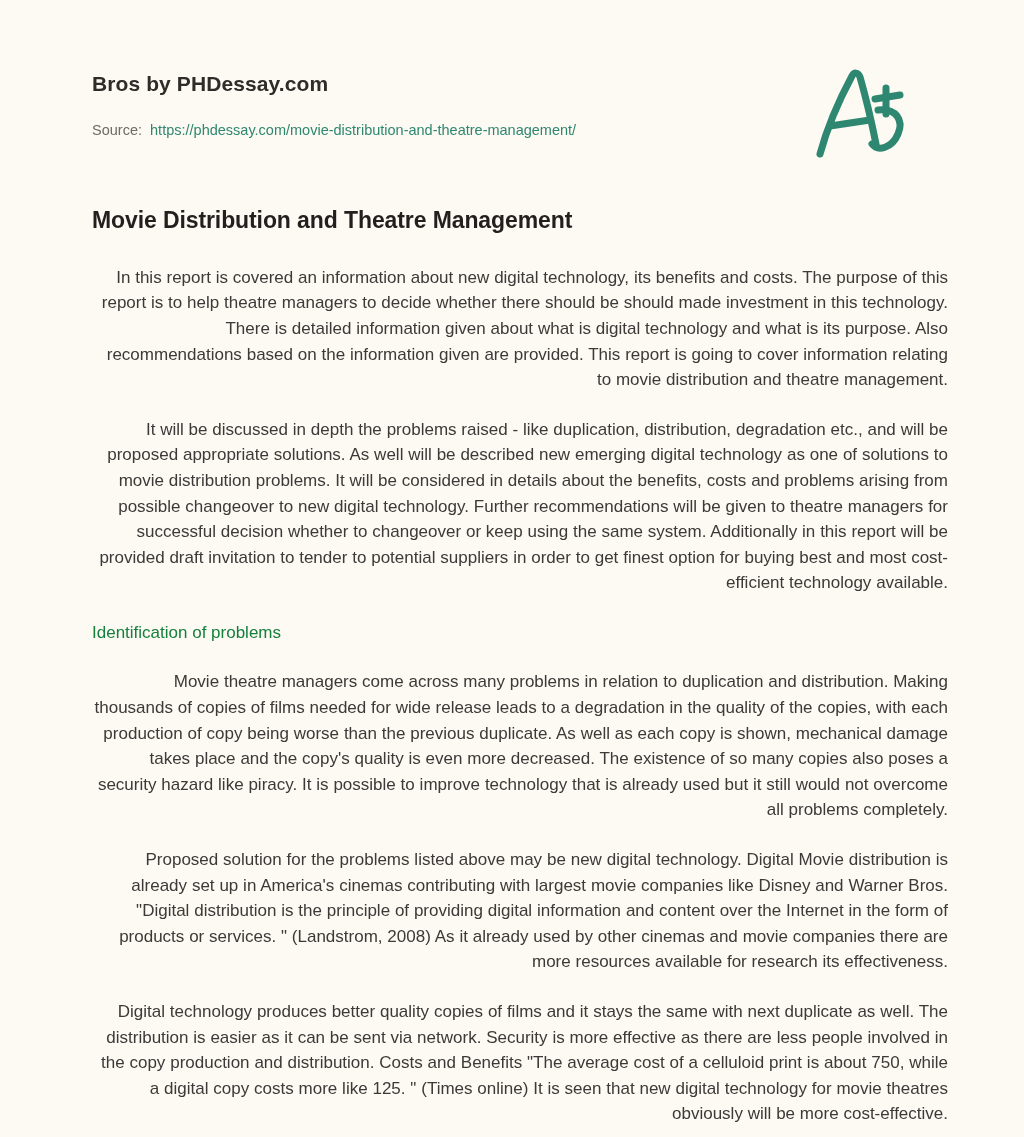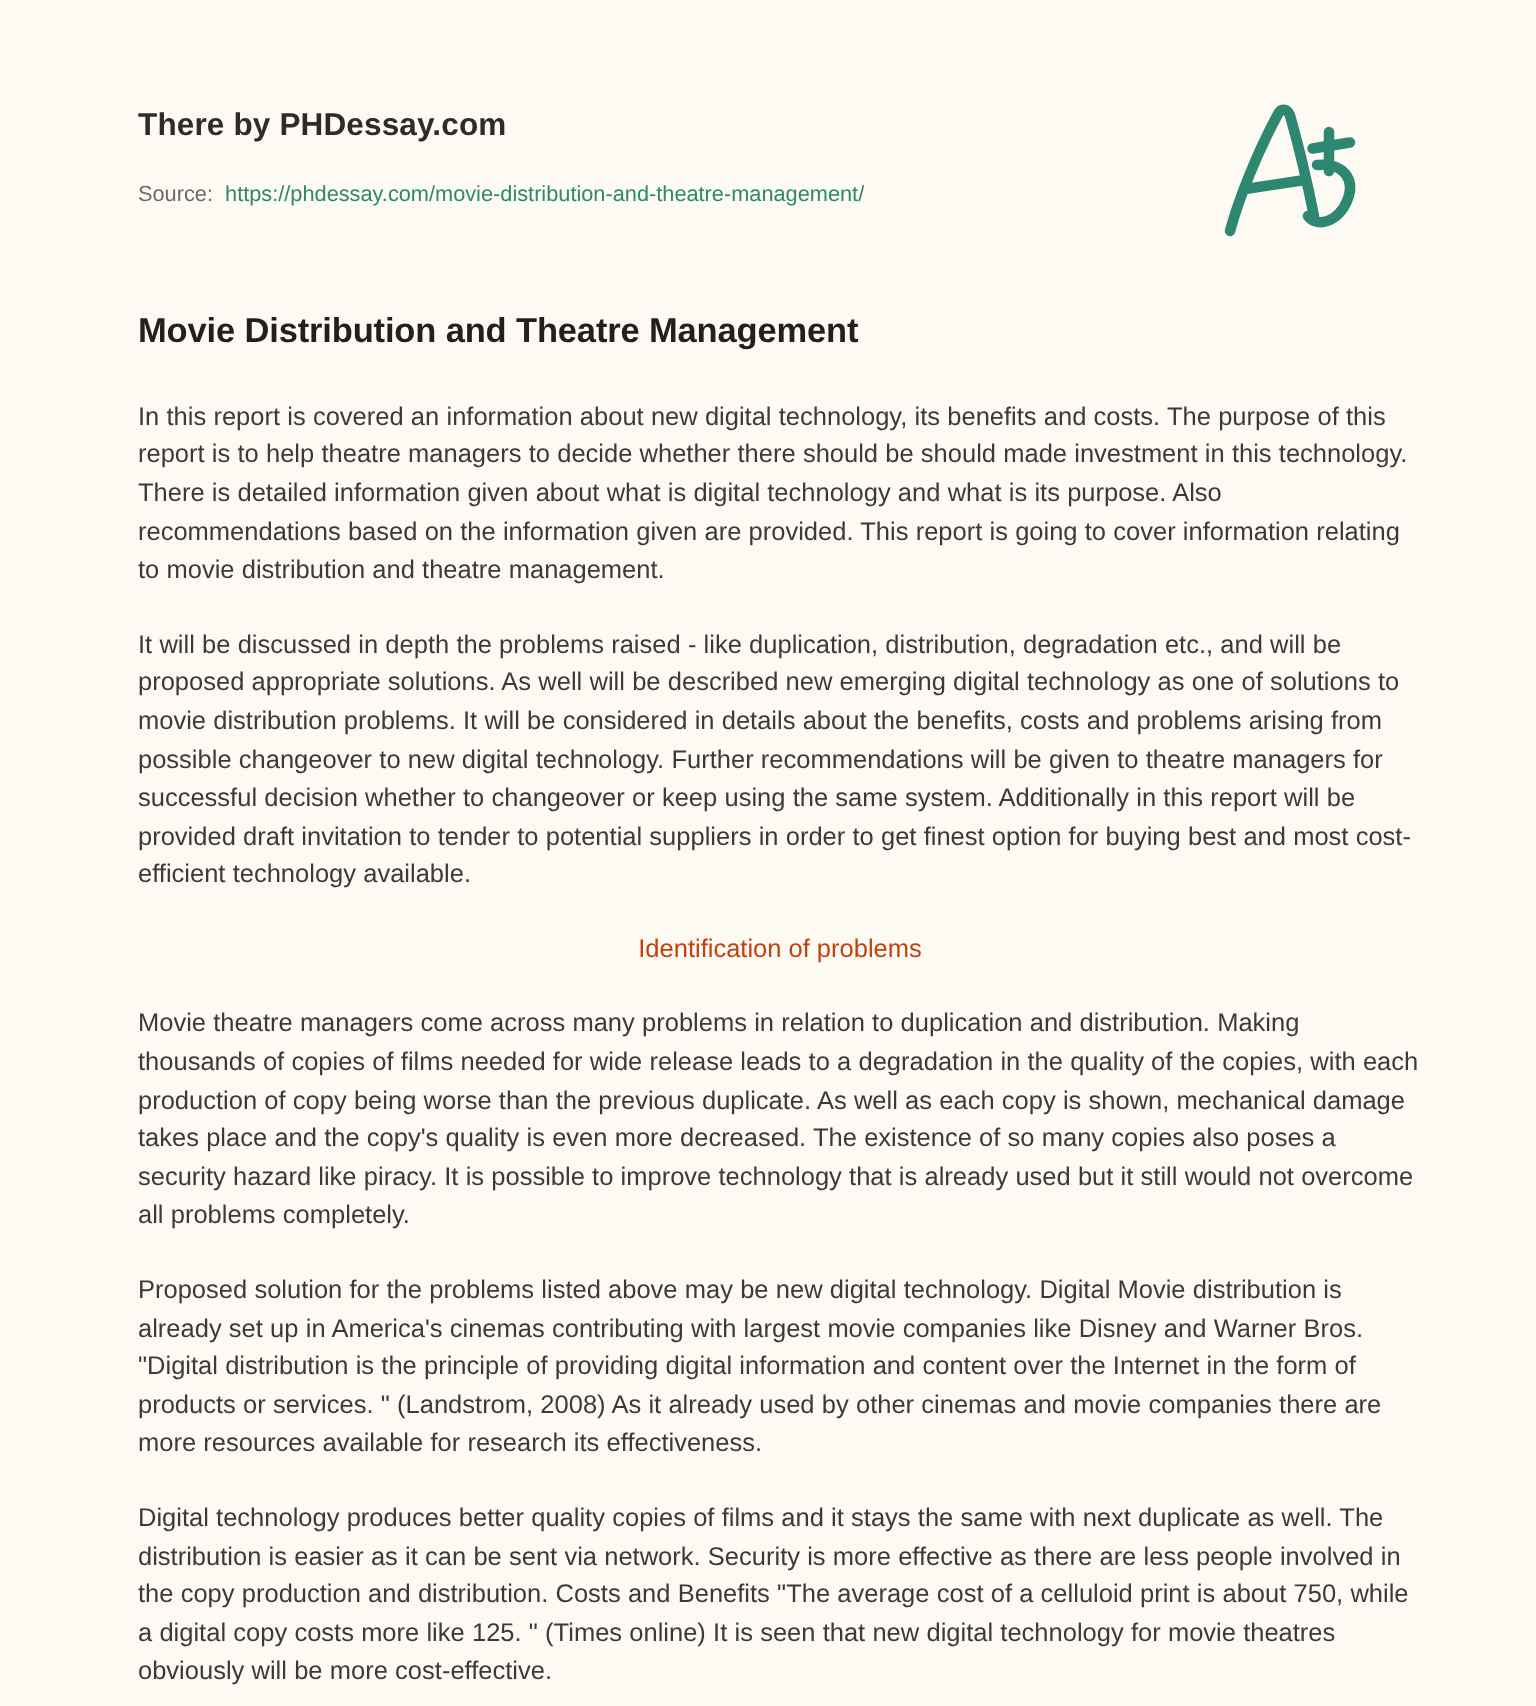--- a/index.html
+++ b/index.html
@@ -91,40 +91,39 @@
     letter-spacing: -0.1px;
     line-height: 1.25;
     margin: 0 0 30px 0;
   }
 
   .para {
     font-size: 17px;
     line-height: 25.6px;
     color: #3C3A38;
     margin: 0 0 24px 0;
-    text-align: left;
+    text-align: right;
     word-spacing: 0.1px;
   }
 
   .section-label {
     font-size: 17px;
     line-height: 25.6px;
-    color: #c2410c;
+    color: #15803d;
     margin: 0 0 24px 0;
-    text-align: center;
   }
 </style>
 </head>
 <body>
 
 <div class="page">
 
   <div class="header">
 
-    <div class="brand-line">There by PHDessay.com</div>
+    <div class="brand-line">Bros by PHDessay.com</div>
 
     <div class="source-line">
       <span class="source-label">Source:</span>
       <span>&nbsp;</span><a class="source-url" href="#">https://phdessay.com/movie-distribution-and-theatre-management/</a>
     </div>
 
     <div class="logo">
       <svg viewBox="0 0 110 100" xmlns="http://www.w3.org/2000/svg" fill="none" stroke="#2E8770" stroke-width="7" stroke-linecap="round" stroke-linejoin="round">
 
         <path d="M12 92 C 18 70, 30 40, 44 14 C 46 10, 50 10, 52 15 C 58 36, 64 62, 68 82"></path>

